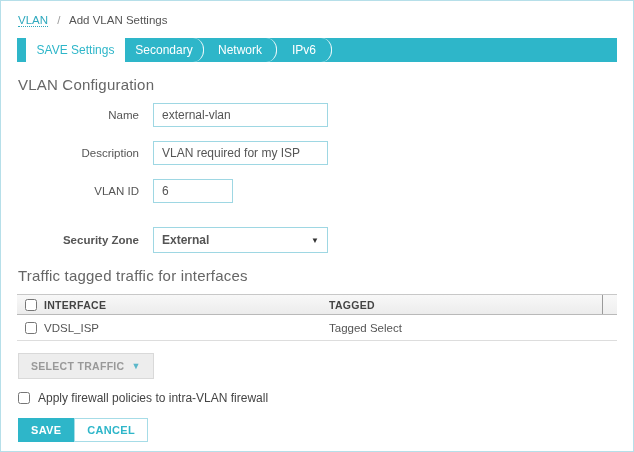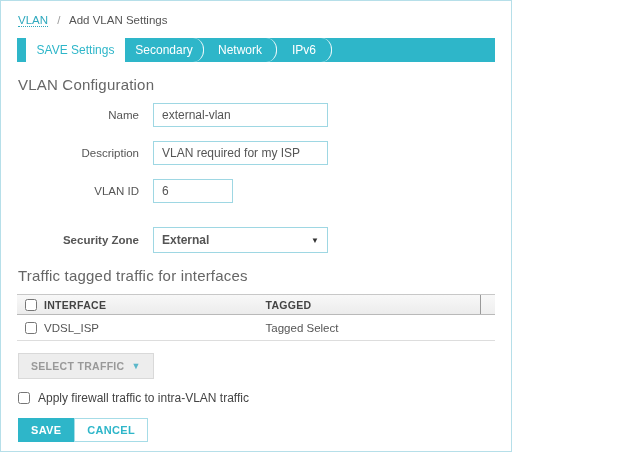--- a/index.html
+++ b/index.html
@@ -2,21 +2,21 @@
 <html><head>
 <meta charset="utf-8">
 <style>
   * { box-sizing: border-box; margin: 0; padding: 0; }
   html, body { background: #fff; }
   body {
     font-family: "Liberation Sans", "DejaVu Sans", sans-serif;
     width: 634px; height: 452px;
   }
   .page {
-    width: 512px; height: 452px;
+    width: 634px; height: 452px;
     border: 1px solid #b6dfe9;
     background: #fff;
     overflow: hidden;
     position: relative;
   }
 
   
   .breadcrumb { padding: 13px 0 0 17px; font-size: 11.5px; color: #8a8a8a; }
   .breadcrumb a {
     color: #2fa9be; text-decoration: none;
@@ -182,21 +182,21 @@
     </div>
   </div>
 
   <button class="select-traffic-btn">
     <span>SELECT TRAFFIC</span>
     <span class="caret">▼</span>
   </button>
 
   <div class="intra-row">
     <input type="checkbox" style="">
-    <span>Apply firewall traffic to intra-VLAN traffic</span>
+    <span>Apply firewall policies to intra-VLAN firewall</span>
   </div>
 
   <div class="actions">
     <button class="btn btn-save">SAVE</button>
     <button class="btn btn-cancel">CANCEL</button>
   </div>
 
 </div>
 
 </body></html>

